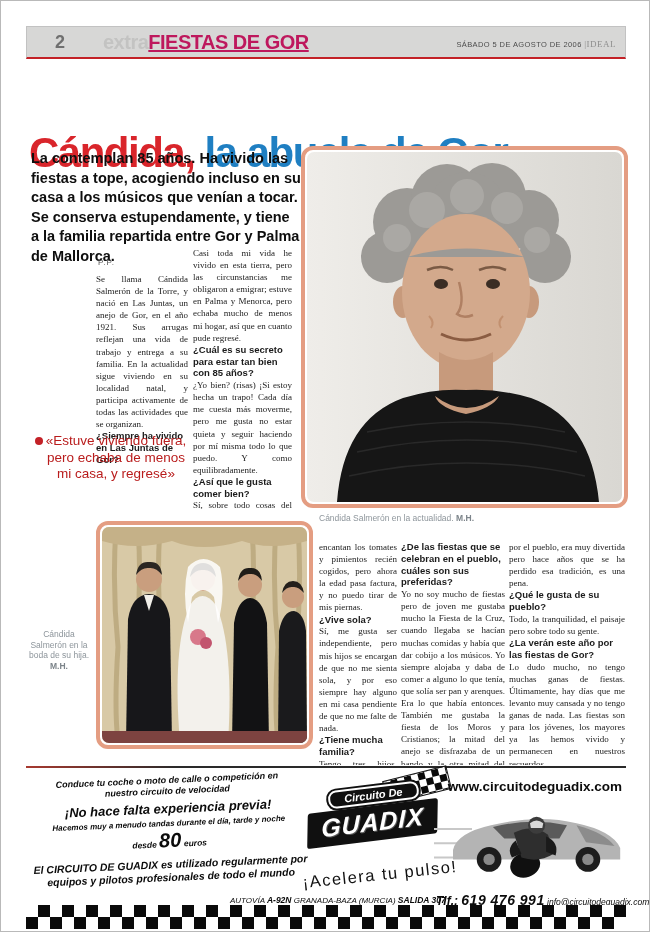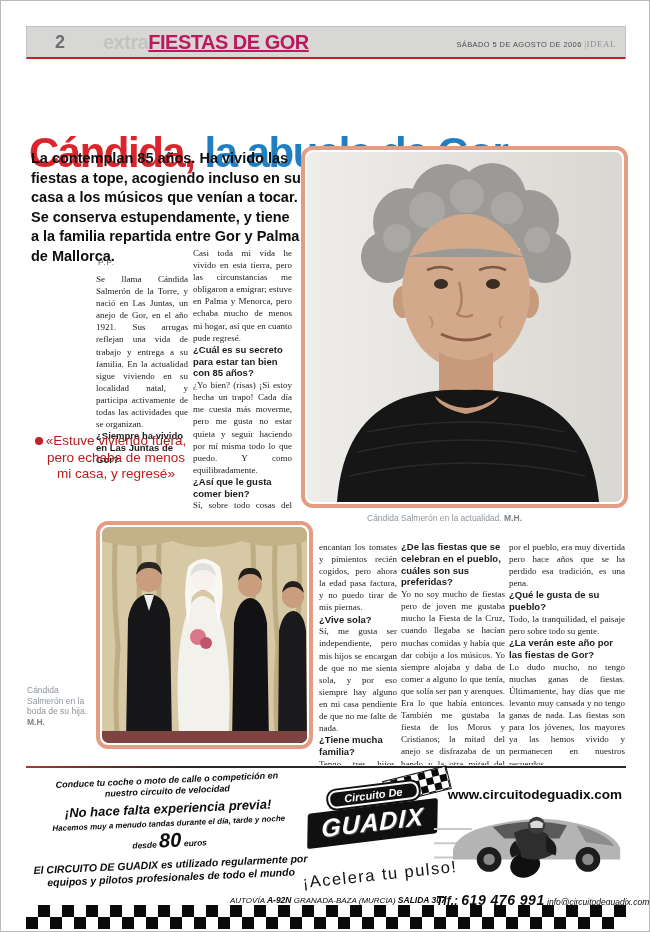--- a/index.html
+++ b/index.html
@@ -27,22 +27,22 @@
 
   
   .photo-frame { position:absolute; border:4px solid #e49d82; border-radius:12px;
                  box-sizing:border-box; overflow:hidden; background:#fff; padding:2px; }
   #portrait-frame { left:300px; top:145px; width:327px; height:362px; }
   #wedding-frame  { left:95px;  top:520px; width:217px; height:228px; }
   .photo-frame svg { display:block; width:100%; height:100%; border-radius:7px; }
 
   .caption { font-size:8.5px; color:#8d959b; line-height:10.5px; }
   .caption b { color:#7c848a; }
-  #caption-portrait { position:absolute; left:318px; top:512px; width:280px;margin-left:48px; }
-  #caption-wedding  { position:absolute; left:26px; top:684px; width:64px; text-align:left; }
+  #caption-portrait { position:absolute; left:318px; top:512px; width:280px; }
+  #caption-wedding  { position:absolute; left:26px; top:628px; width:64px; text-align:center; }
 
   
   .byline { position:absolute; left:97px; top:257px; font-size:8px; color:#555;
             font-family:Liberation Sans, sans-serif; letter-spacing:1px;text-align:right; }
   .colu { position:absolute; font-family:"Liberation Serif",serif; font-size:9px;
           line-height:12.1px; color:#1b1b1b; text-align:justify; overflow:hidden; }
   .colu p { margin:0; }
   .colu p.q { font-family:"Liberation Sans",sans-serif; font-weight:bold;
               font-size:9.5px; line-height:11.8px; text-align:left; }
   #col1 { left:95px;  top:272px; width:92px;  height:248px; }
@@ -76,21 +76,21 @@
   .logo-banner { position:relative; display:inline-block; transform:rotate(-7deg);
                  background:#101010; color:#fff; border:2px solid #fff; box-shadow:0 0 0 2px #101010;
                  border-radius:8px; padding:1px 14px; font-size:11px; font-weight:bold; font-style:italic; }
   .logo-main { position:relative; display:inline-block; transform:rotate(-7deg) skewX(-8deg);
                background:#101010; padding:2px 14px 4px; margin-top:2px; border-radius:3px; }
   .logo-main span { color:#fff; font-size:25px; font-weight:bold; font-style:italic;
                     letter-spacing:1px; text-shadow:1px 1px 0 #555; }
   .slogan { position:absolute; left:264px; top:94px; width:180px; transform:rotate(-6deg);
             font-size:16.5px; letter-spacing:1.5px; color:#111; text-align:center; }
 
-  .ad-web { position:absolute; right:4px; top:16px; font-size:13.5px; font-weight:bold; }
+  .ad-web { position:absolute; right:4px; top:8px; font-size:13.5px; font-weight:bold; }
   .ad-vehicles { position:absolute; left:408px; top:20px; width:190px; height:92px; }
   .ad-address { position:absolute; left:204px; top:124px; font-size:8px; font-style:italic; white-space:nowrap; }
   .ad-address b { font-size:8.5px; }
   .ad-phone { position:absolute; left:410px; top:120px; font-style:italic; white-space:nowrap; }
   .ad-phone .lbl { font-size:12px; font-weight:bold; }
   .ad-phone .num { font-size:14px; font-weight:bold; letter-spacing:0.5px;margin-top:29px; }
   .ad-phone .mail { font-size:8.5px; }
   .checker-strip { position:absolute; left:0; bottom:0; width:600px; height:24px;
                    background-image:repeating-conic-gradient(#0a0a0a 0% 25%, #fff 0% 50%);
                    background-size:24px 24px; }

